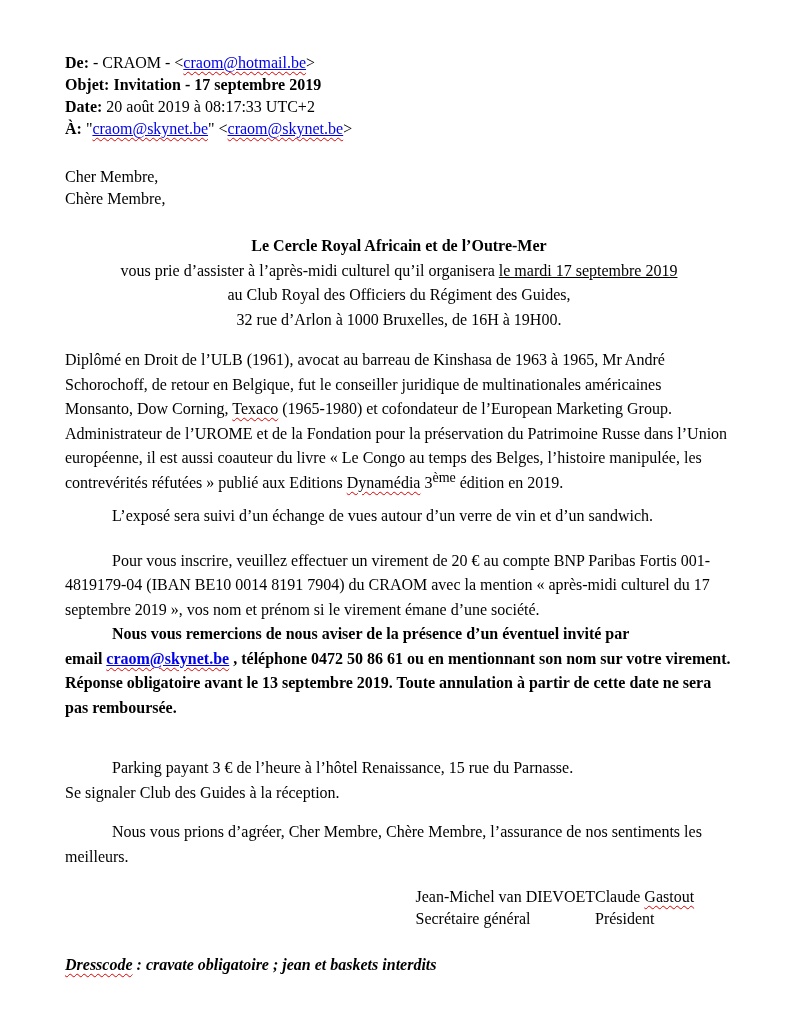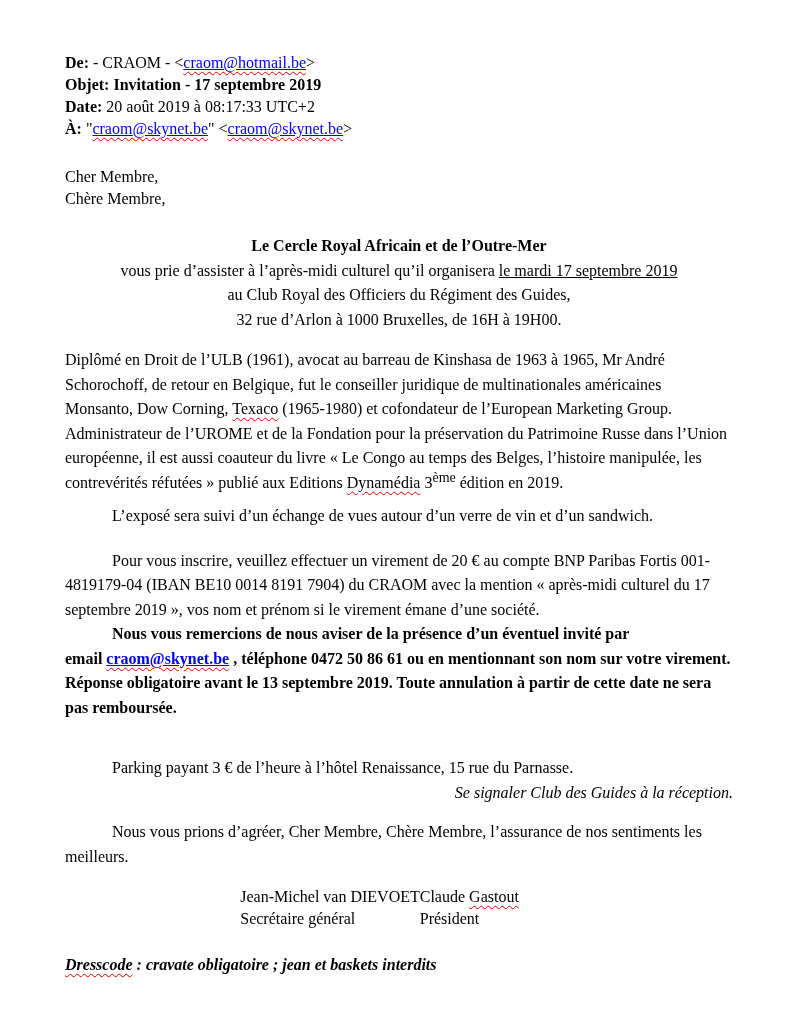--- a/index.html
+++ b/index.html
@@ -50,33 +50,33 @@
     font-weight: bold;
   }
 
   .body-par { line-height: 24.5px; }
   .bio { margin-top: 16px; }
   .indent { text-indent: 47px; margin-top: 36px; }
   .expose { margin-top: 9px; }
   .inscription { margin-top: 20px; }
   .remercions { margin-top: 0; font-weight: bold; }
   .parking { margin-top: 13px; }
-  .parking-center { text-align: right; line-height: 24.5px; font-style: italic; }
+  .parking-center { text-align: left; line-height: 24.5px; }
   .closing { margin-top: 15px; }
 
   sup.ed {
     font-size: 14px;
     vertical-align: super;
     line-height: 0;
   }
 
   .signatures {
     margin-top: 17px;
     display: flex;
-    justify-content: center;
+    justify-content: flex-end;
     line-height: 22px;
   }
   .sig-right { width: 138px; }
 
   .dresscode {
     margin-top: 23px;
     line-height: 24.5px;
     font-weight: bold;
     font-style: italic;
   }

